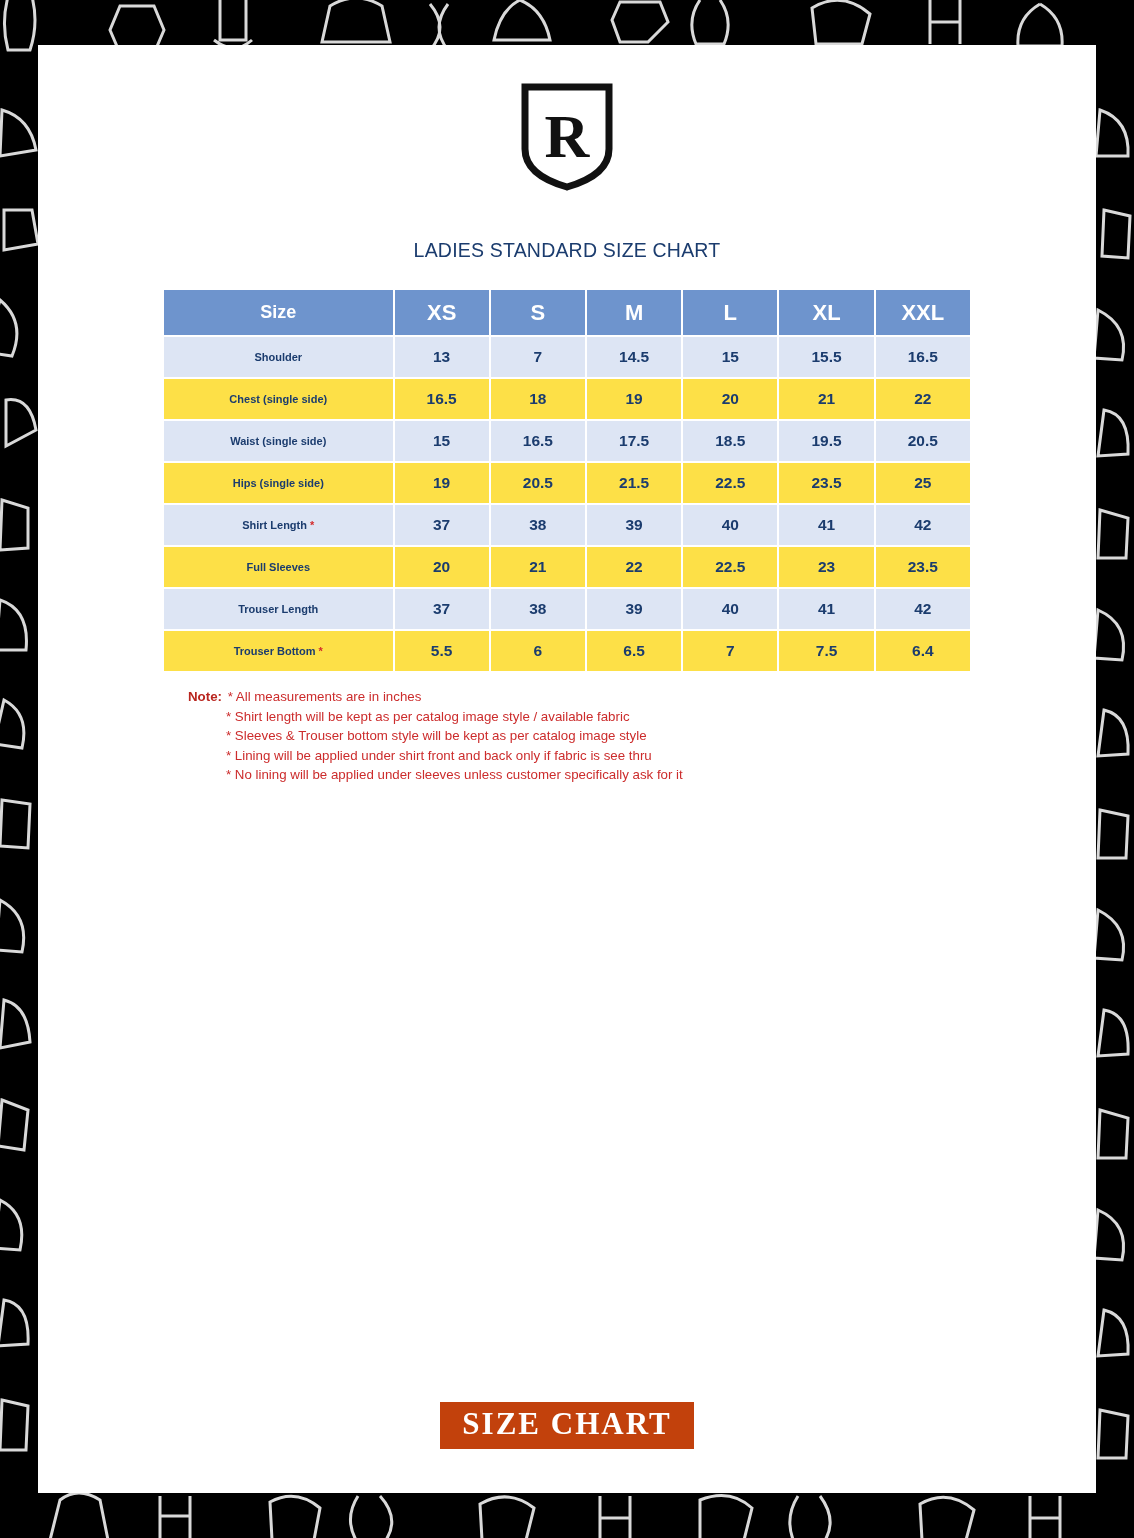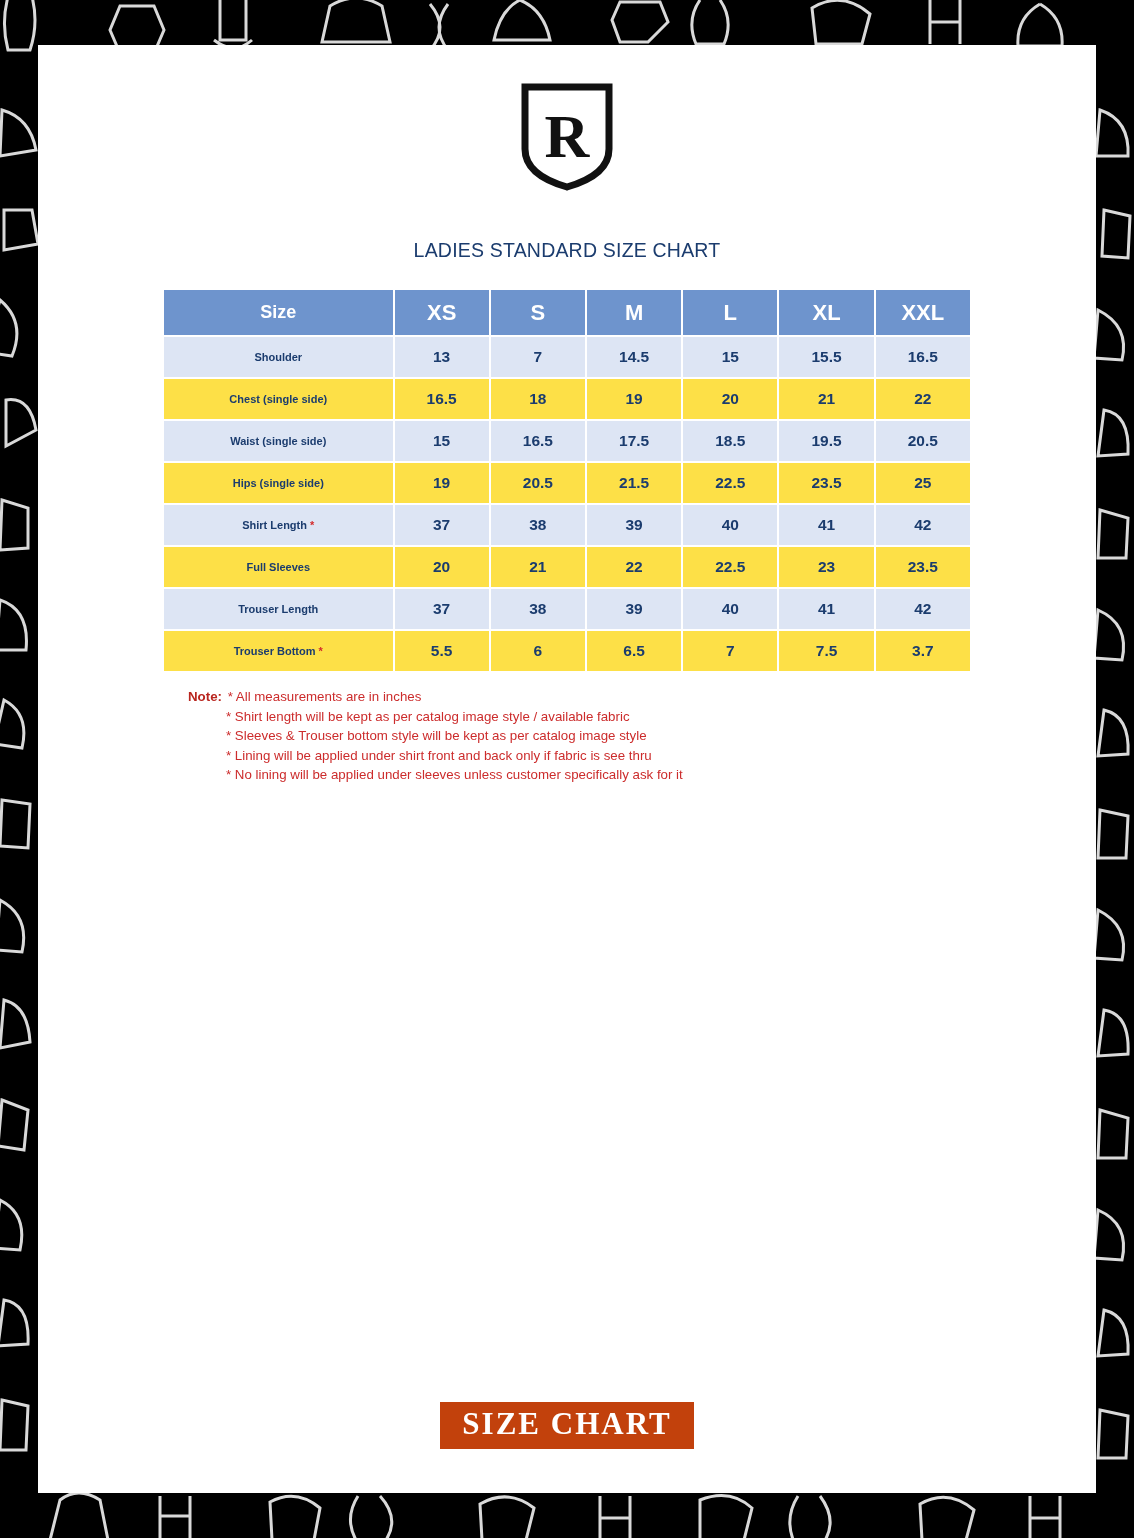--- a/index.html
+++ b/index.html
@@ -326,21 +326,21 @@
           <td class="value">41</td>
           <td class="value">42</td>
         </tr>
         <tr class="even">
           <td class="row-label"><span>Trouser Bottom</span><span class="asterisk"> *</span></td>
           <td class="value">5.5</td>
           <td class="value">6</td>
           <td class="value">6.5</td>
           <td class="value">7</td>
           <td class="value">7.5</td>
-          <td class="value">3.7</td>
+          <td class="value">6.4</td>
         </tr>
       </tbody>
     </table>
   </div>
 
   <div class="notes">
     <div>
       <span class="note-head">Note:</span>
       <span class="note-first">* All measurements  are in inches</span>
     </div>

